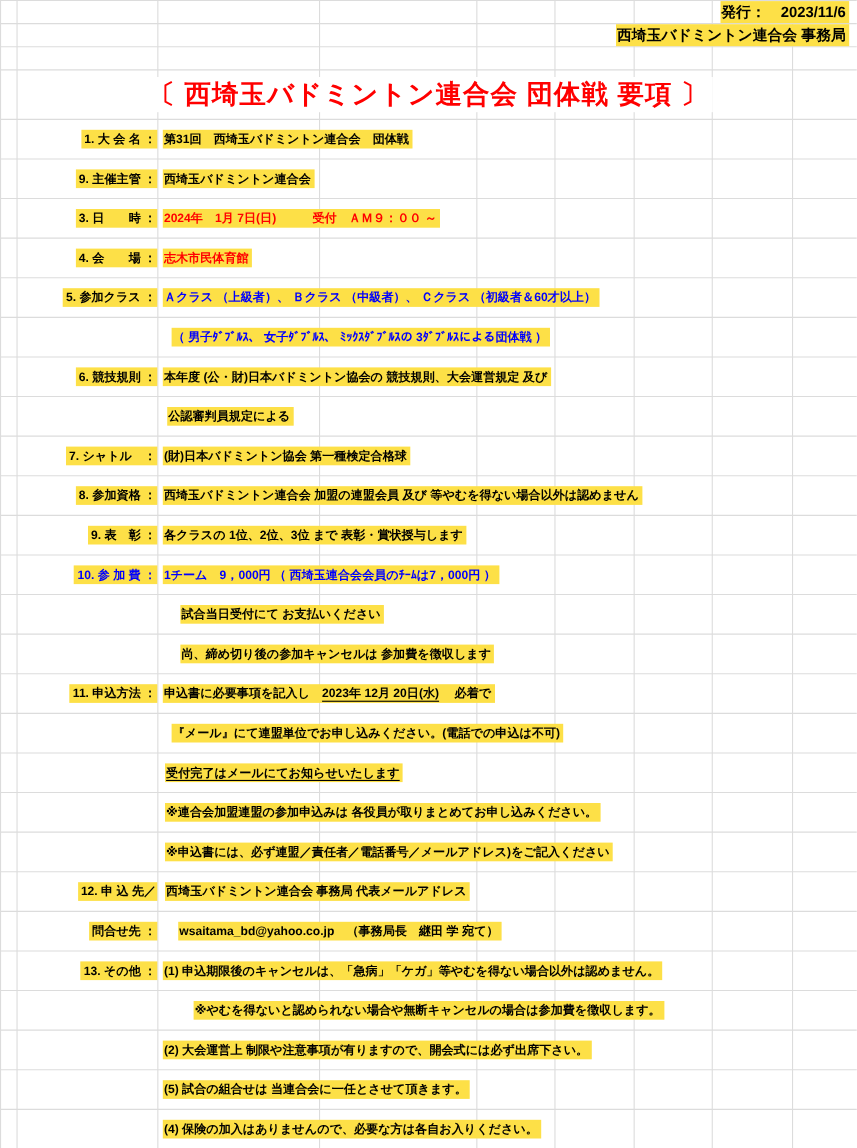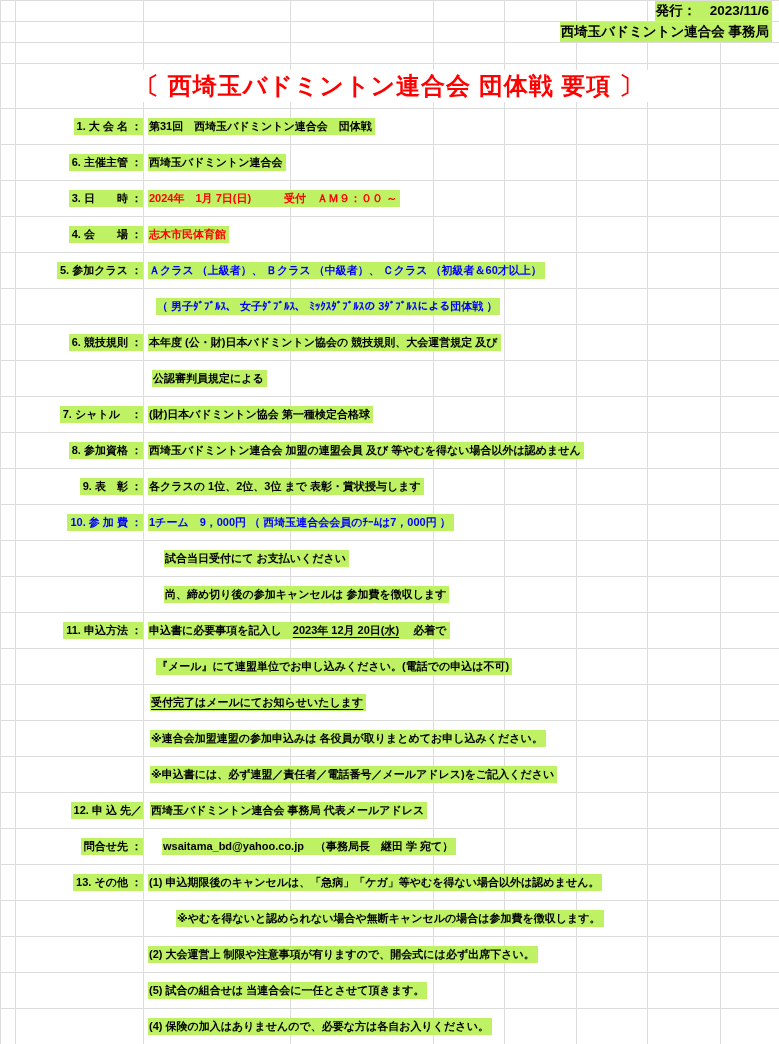--- a/index.html
+++ b/index.html
@@ -15,21 +15,21 @@
   svg.grid{position:absolute;left:0;top:0;width:779px;height:1044px;}
   .content{position:absolute;left:0;top:0;width:779px;height:1044px;}
   .hrow{height:21px;display:flex;align-items:center;justify-content:flex-end;
         font-size:13.5px;padding-right:7px;box-sizing:border-box;}
   .trow{height:45px;display:flex;align-items:center;justify-content:center;}
   .title{color:#ff0000;font-size:24px;letter-spacing:1px;background:#fff;padding:0 4px;}
   .row{height:36px;display:flex;align-items:center;font-size:11px;}
   .lbl{flex:0 0 143px;width:143px;text-align:right;white-space:pre;}
   .lbl .bg{padding:1px 1px 1px 3px;}
   .ct{flex:1 1 auto;white-space:pre;padding-left:5px;min-width:0;}
-  .bg{background:#bef264;display:inline-block;padding:1px 3px 1px 1px;}
+  .bg{background:#fde047;display:inline-block;padding:1px 3px 1px 1px;}
   .red{color:#ff0000;}
   .blue{color:#0000ff;}
   .u{text-decoration:underline;text-underline-offset:3px;}
 </style>
 </head>
 <body>
 
 <div class="sheet">
   <svg class="grid" xmlns="http://www.w3.org/2000/svg">
       <line x1="0.5" y1="0" x2="0.5" y2="1044" stroke="#dcdcdc" stroke-width="1"></line>
@@ -82,21 +82,21 @@
     <div class="hrow"></div>
     <div class="trow">
       <span class="title">〔 西埼玉バドミントン連合会 団体戦 要項 〕</span>
     </div>
     <div>
         <div class="row">
           <div class="lbl"><span class="bg">1. 大 会 名 ：</span></div>
           <div class="ct"><span class="bg"><span>第31回　西埼玉バドミントン連合会　団体戦</span></span></div>
         </div>
         <div class="row">
-          <div class="lbl"><span class="bg">6. 主催主管 ：</span></div>
+          <div class="lbl"><span class="bg">9. 主催主管 ：</span></div>
           <div class="ct"><span class="bg"><span>西埼玉バドミントン連合会</span></span></div>
         </div>
         <div class="row">
           <div class="lbl"><span class="bg">3. 日　　時 ：</span></div>
           <div class="ct"><span class="bg red"><span>2024年　1月 7日(日)　　　受付　ＡＭ９：００ ～</span></span></div>
         </div>
         <div class="row">
           <div class="lbl"><span class="bg">4. 会　　場 ：</span></div>
           <div class="ct"><span class="bg red"><span>志木市民体育館</span></span></div>
         </div>

